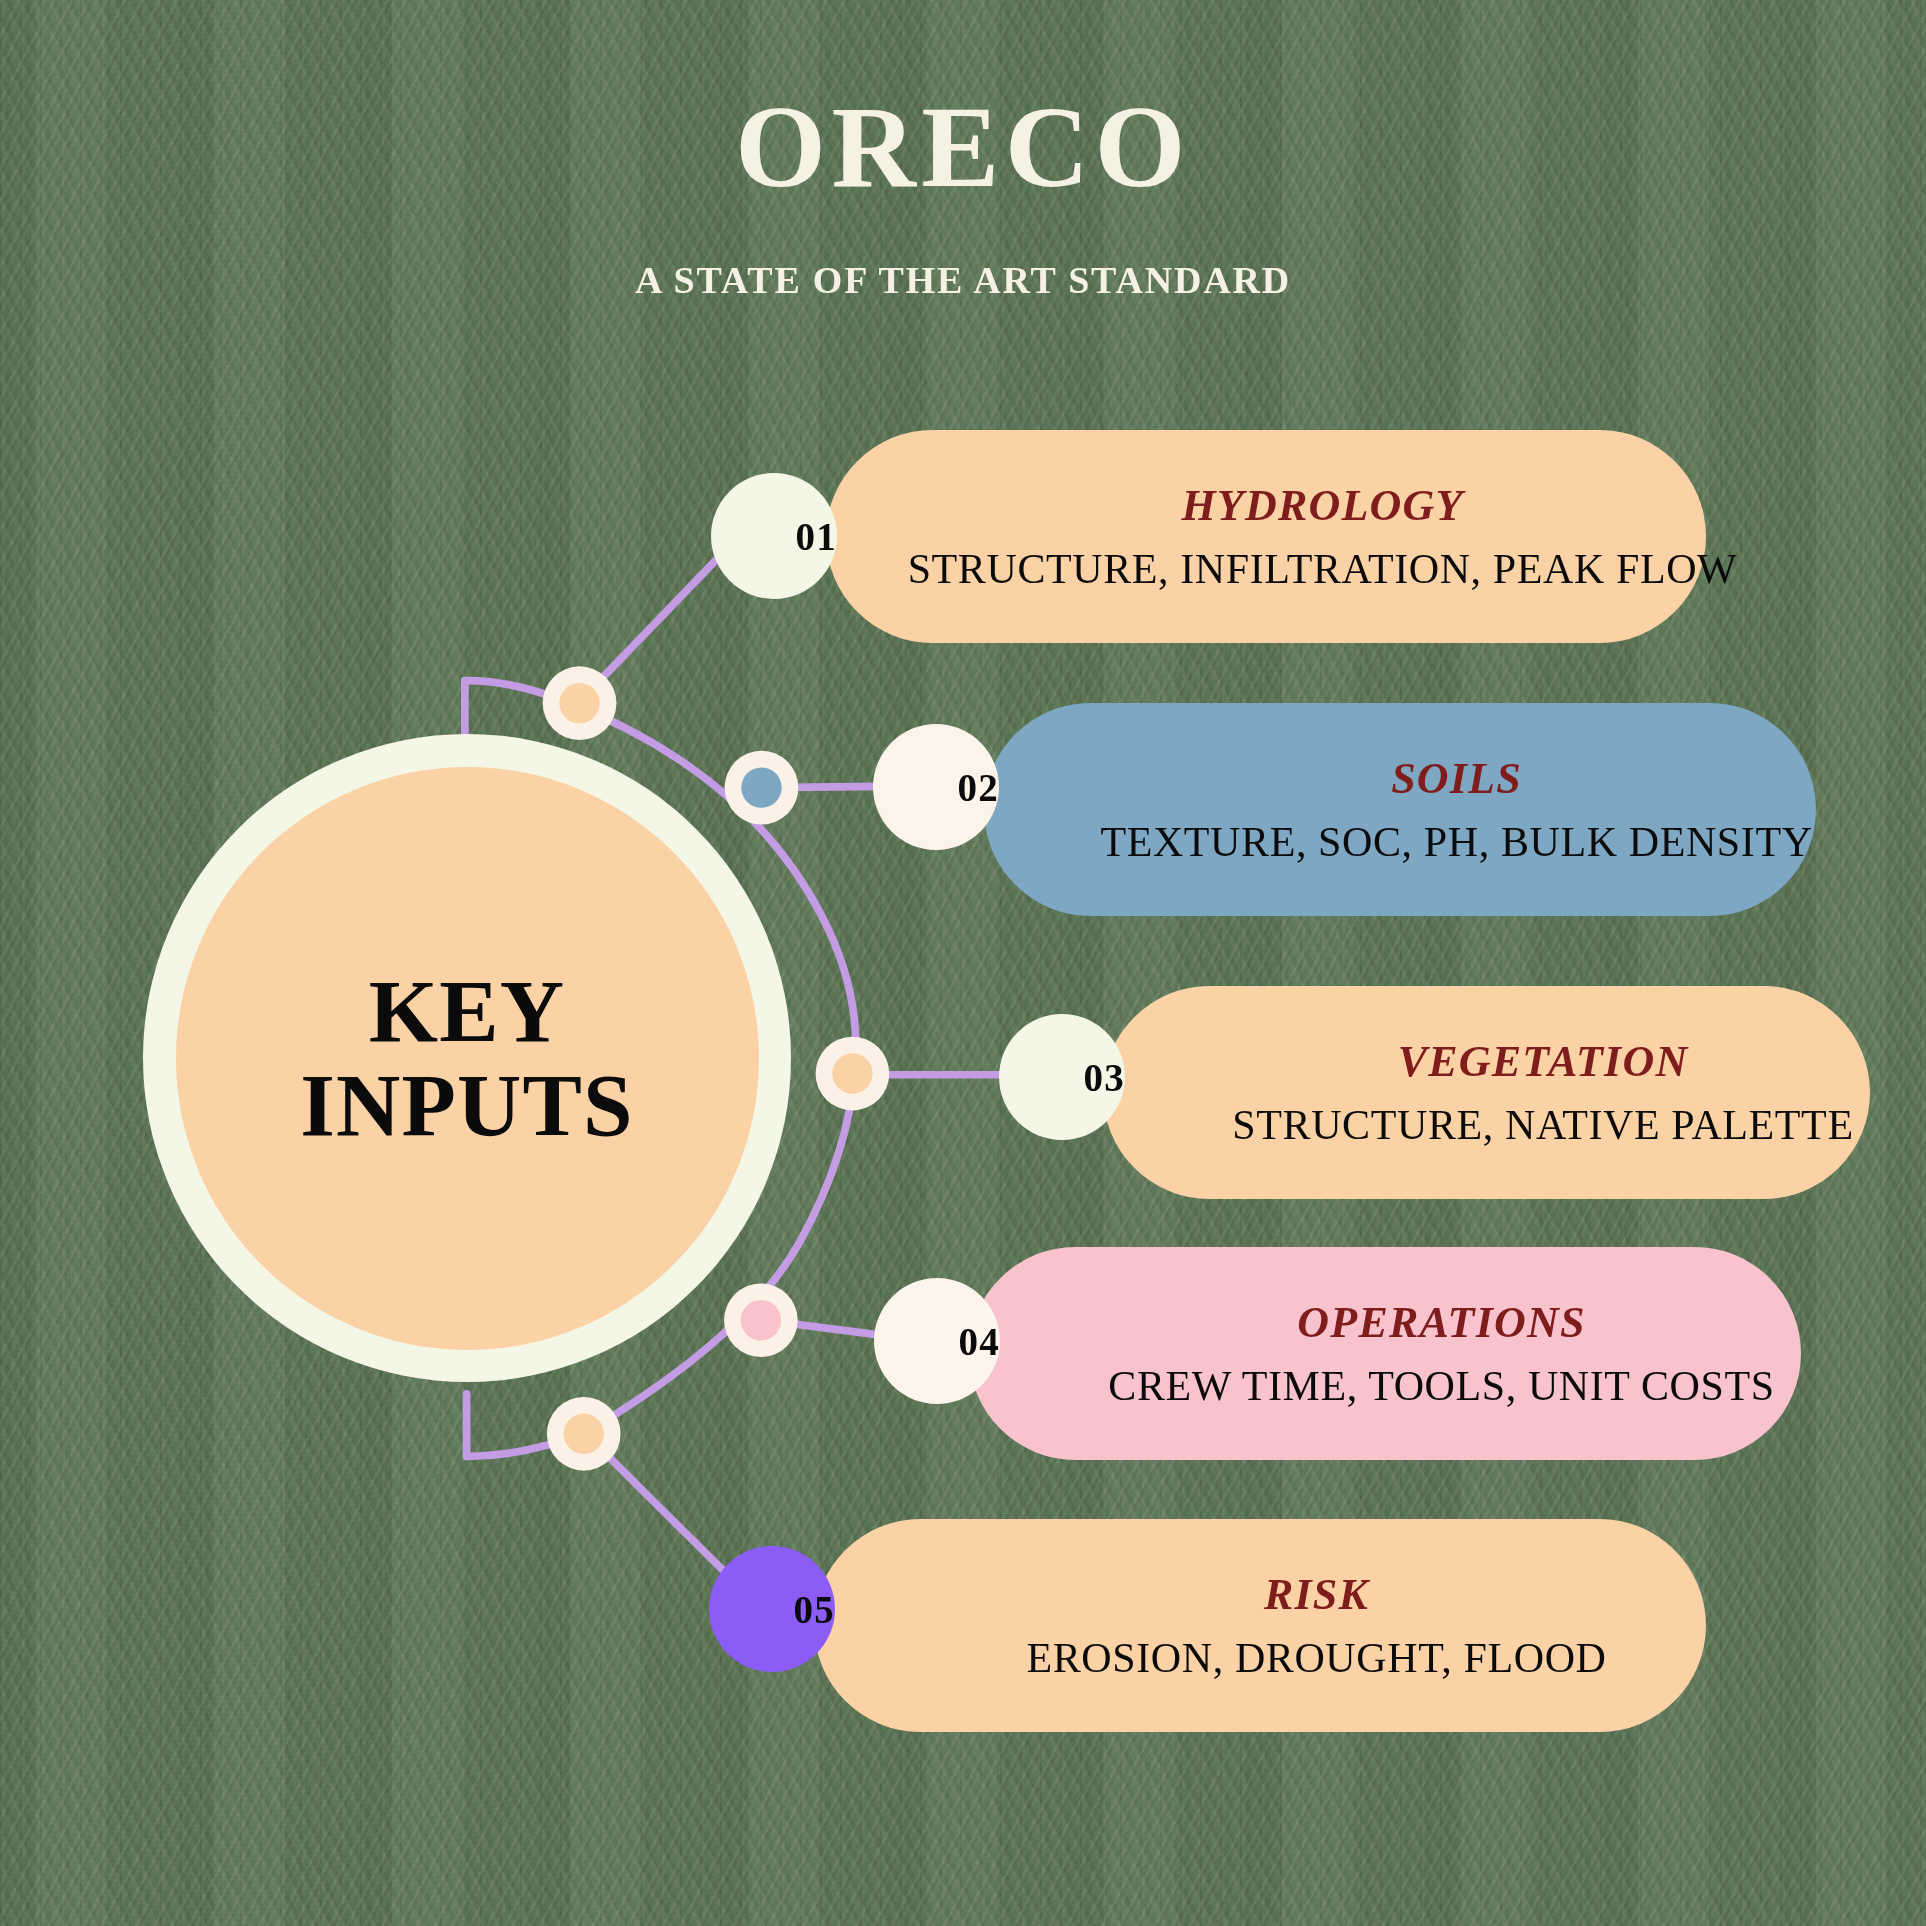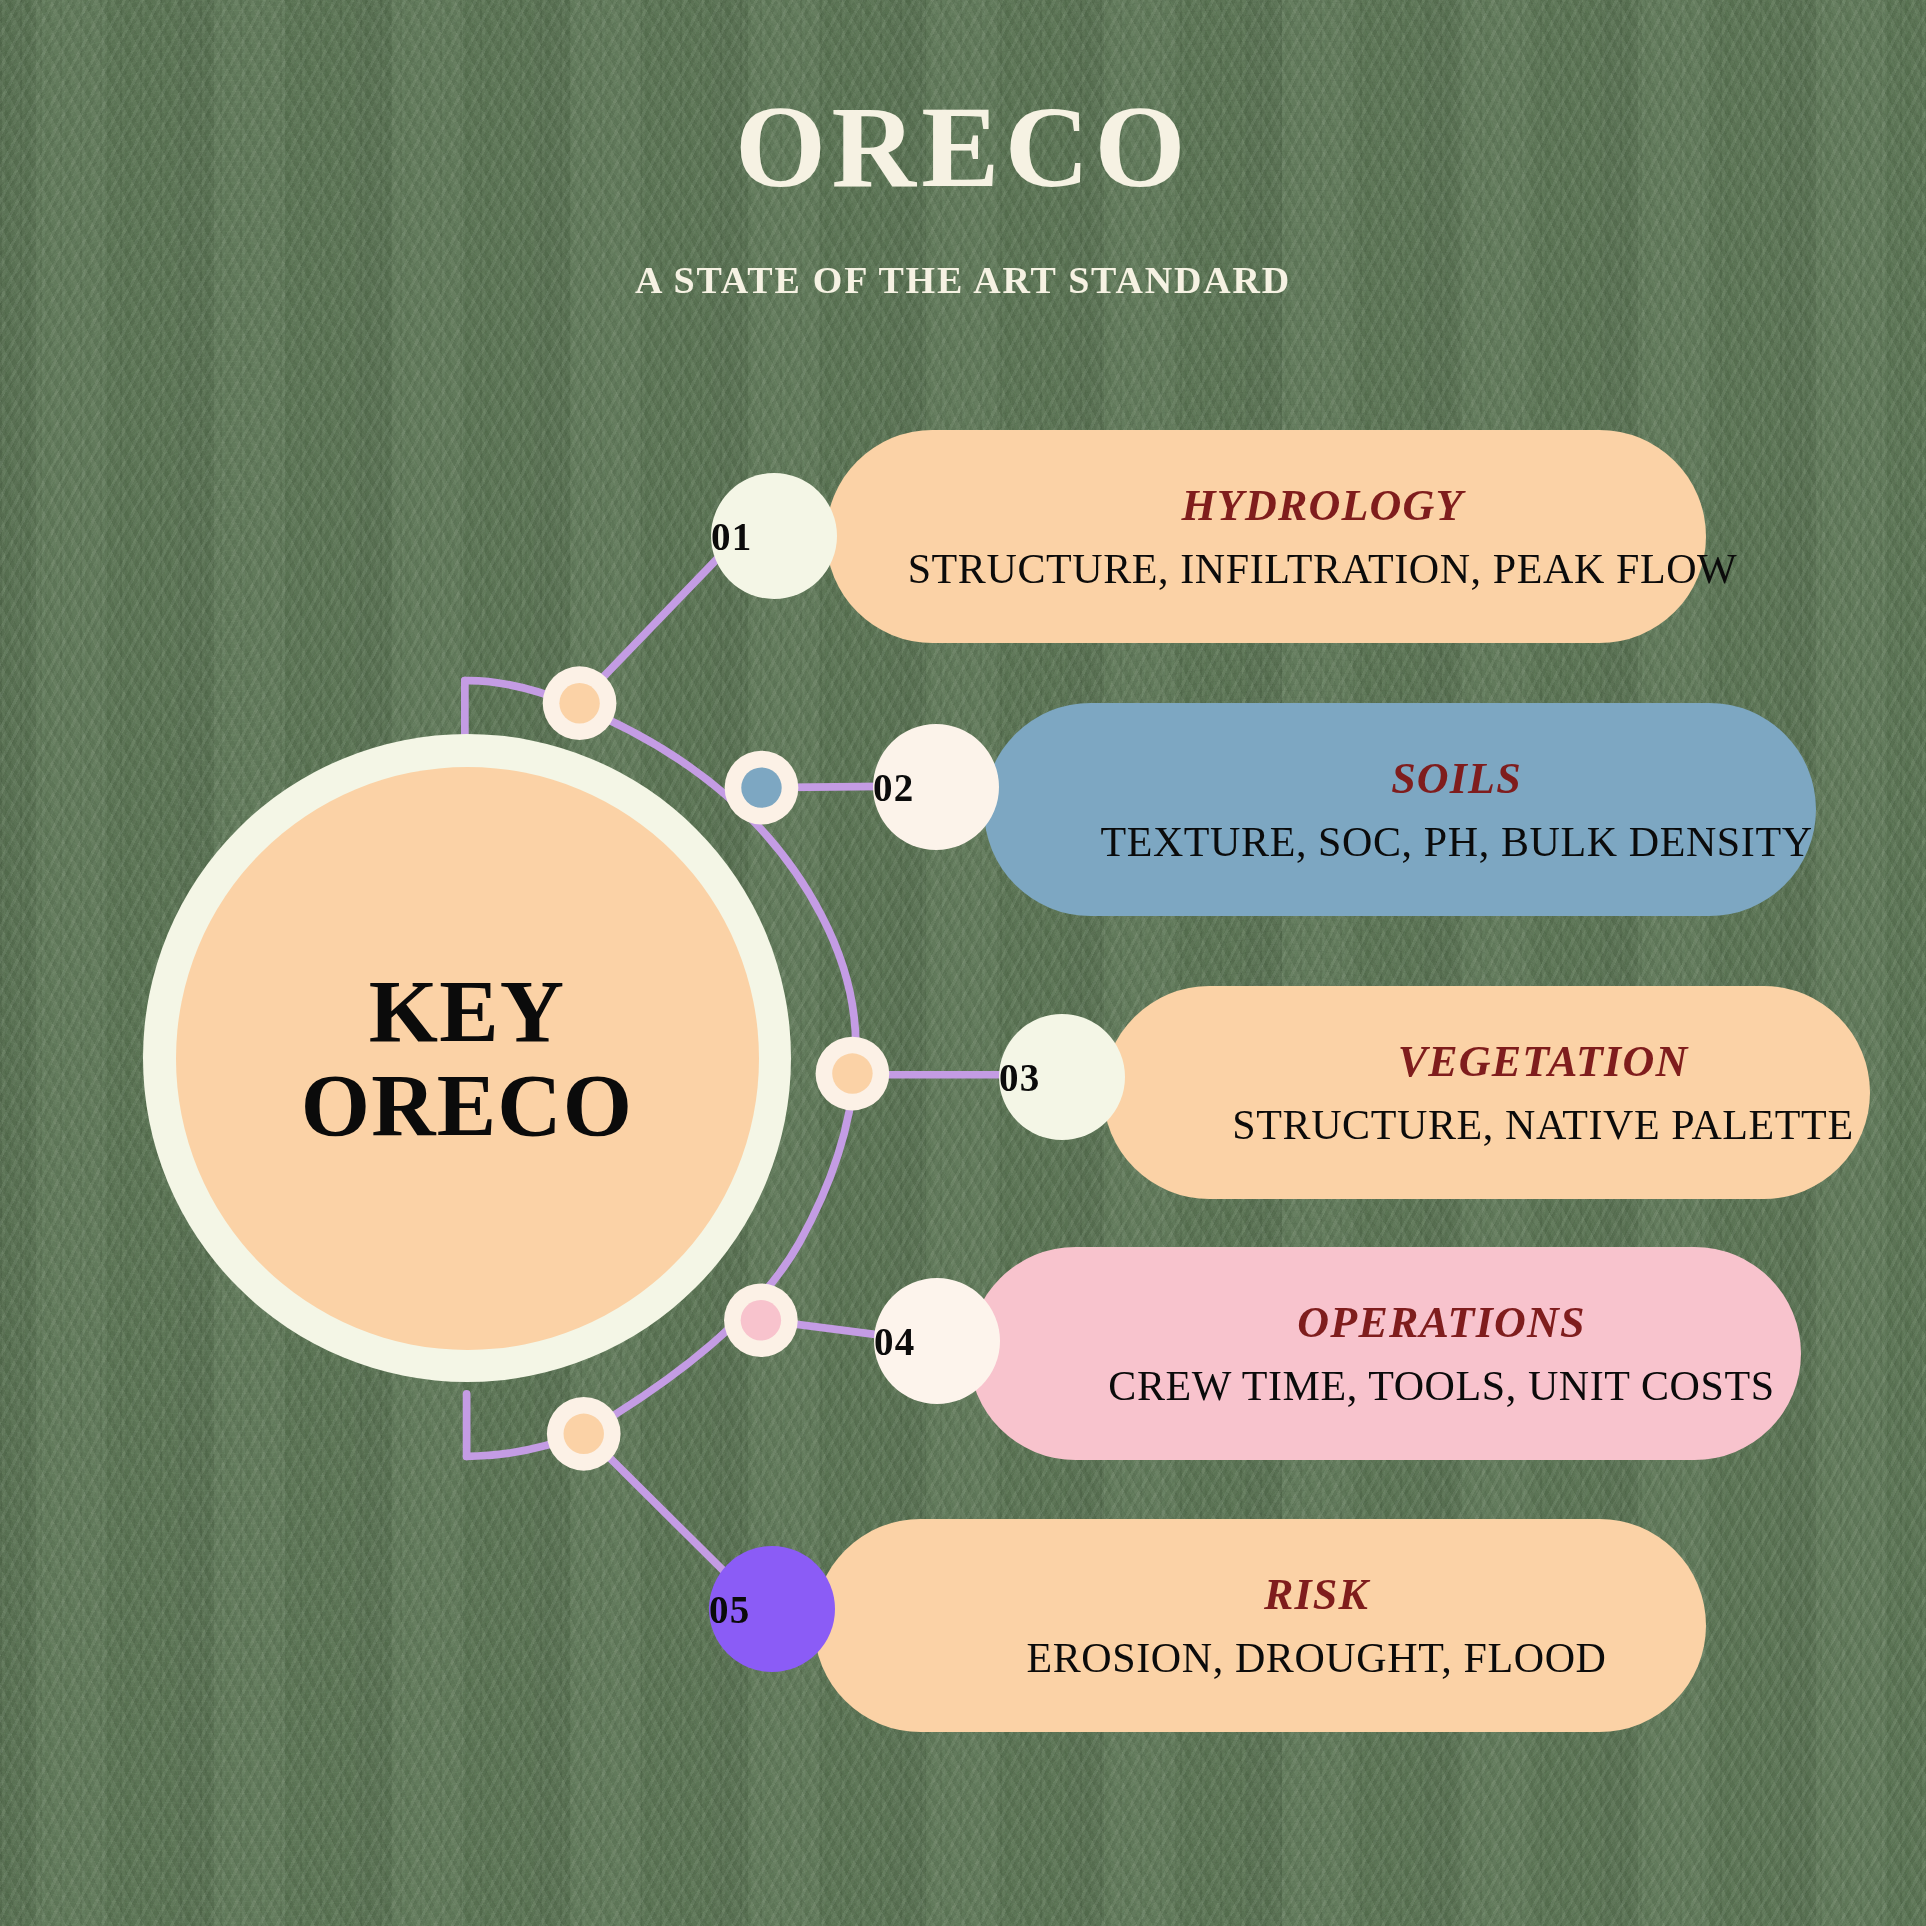--- a/index.html
+++ b/index.html
@@ -120,21 +120,21 @@
     letter-spacing:0.6px;
     line-height:1;
     color:#0b0b0b;
     text-align:center;
     white-space:nowrap;
   }
   .badge{
     position:absolute;
     width:126px;height:126px;
     border-radius:50%;
-    display:flex;align-items:center;justify-content:flex-start;
+    display:flex;align-items:center;justify-content:flex-end;
     z-index:6;
   }
   .badge-num{
     font-size:39px;
     font-weight:700;
     letter-spacing:1.2px;
     color:#0b0b0b;
     line-height:1;
   }
 
@@ -205,21 +205,21 @@
       <g>
         <circle cx="982" cy="2412" r="62" fill="#fcf1e6"></circle>
         <circle cx="982" cy="2412" r="34" fill="#fbd2a6"></circle>
       </g>
     </g>
   </svg>
 
   <div id="hub">
     <div id="hub-inner">
       <div id="hub-label">KEY
-ORECO</div>
+INPUTS</div>
     </div>
   </div>
 
   <div class="row" id="row-1">
     <div class="pill">
       <div class="pill-title">HYDROLOGY</div>
       <div class="pill-desc">STRUCTURE,  INFILTRATION,  PEAK FLOW</div>
     </div>
     <div class="badge">
       <span class="badge-num">01</span>

